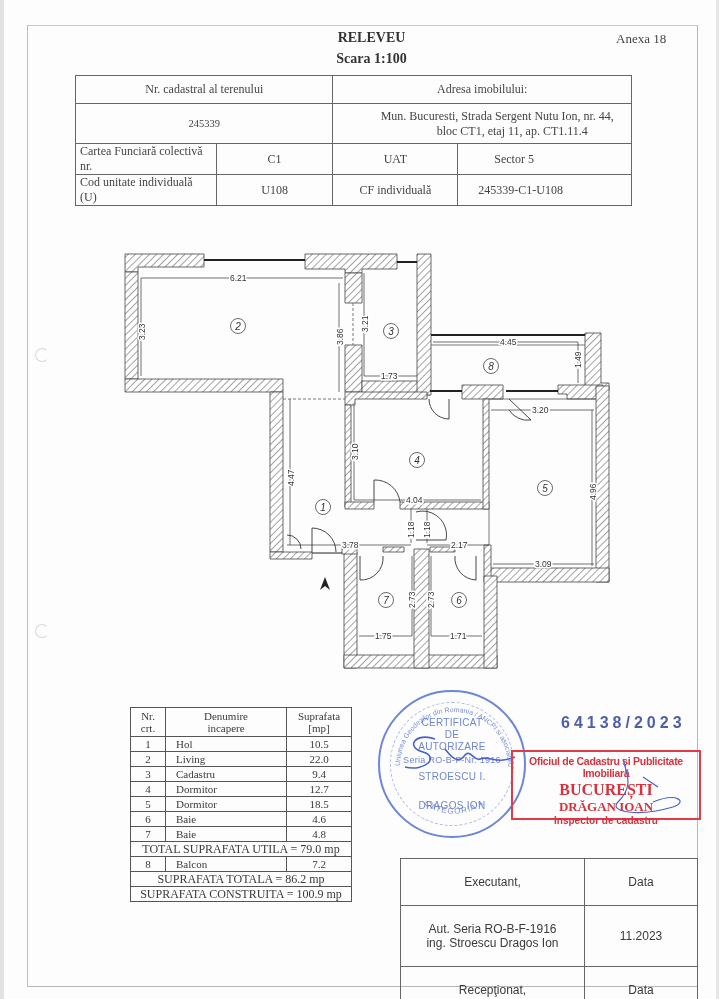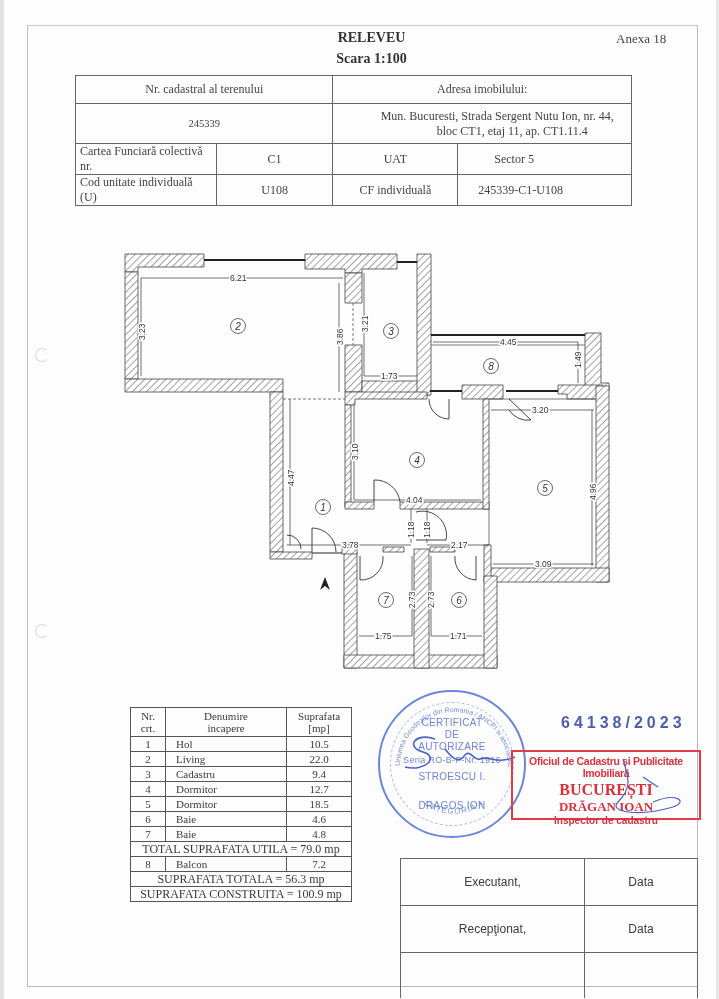--- a/index.html
+++ b/index.html
@@ -323,21 +323,21 @@
       </tr>
   <tr class="total">
         <td colspan="3">TOTAL SUPRAFATA UTILA = 79.0 mp</td>
       </tr>
   <tr>
         <td class="nr">8</td>
         <td class="name">Balcon</td>
         <td class="area">7.2</td>
       </tr>
   <tr class="total">
-        <td colspan="3">SUPRAFATA TOTALA = 56.3 mp</td>
+        <td colspan="3">SUPRAFATA TOTALA = 86.2 mp</td>
       </tr>
   <tr class="total">
         <td colspan="3">SUPRAFATA CONSTRUITA = 100.9 mp</td>
       </tr>
 </tbody>
   </table>
 
 <div class="stamp">
   <div class="inner"></div>
   <svg class="arc-text" viewBox="0 0 148 148">
@@ -370,20 +370,27 @@
     <path d="M40,2 C45,20 50,30 35,45 C25,55 55,60 90,50 C105,45 95,35 70,45 M60,20 L75,30" fill="none" stroke="#4a62c8" stroke-width="1.2"></path>
   </svg>
 </div>
 
 <table class="sign">
   <tbody>
       <tr style="height:18px">
     <td>Executant,</td>
     <td class="date-col">Data</td>
   </tr>
+  <tr style="height:46px">
+    <td style="line-height:14px;">
+      <div>Aut. Seria RO-B-F-1916</div>
+      <div>ing. Stroescu Dragos Ion</div>
+    </td>
+    <td class="date-col">11.2023</td>
+  </tr>
   <tr style="height:16px">
     <td>Recepţionat,</td>
     <td class="date-col">Data</td>
   </tr>
   <tr style="height:45px">
     <td></td>
     <td class="date-col"></td>
   </tr>
 </tbody>
   </table>

